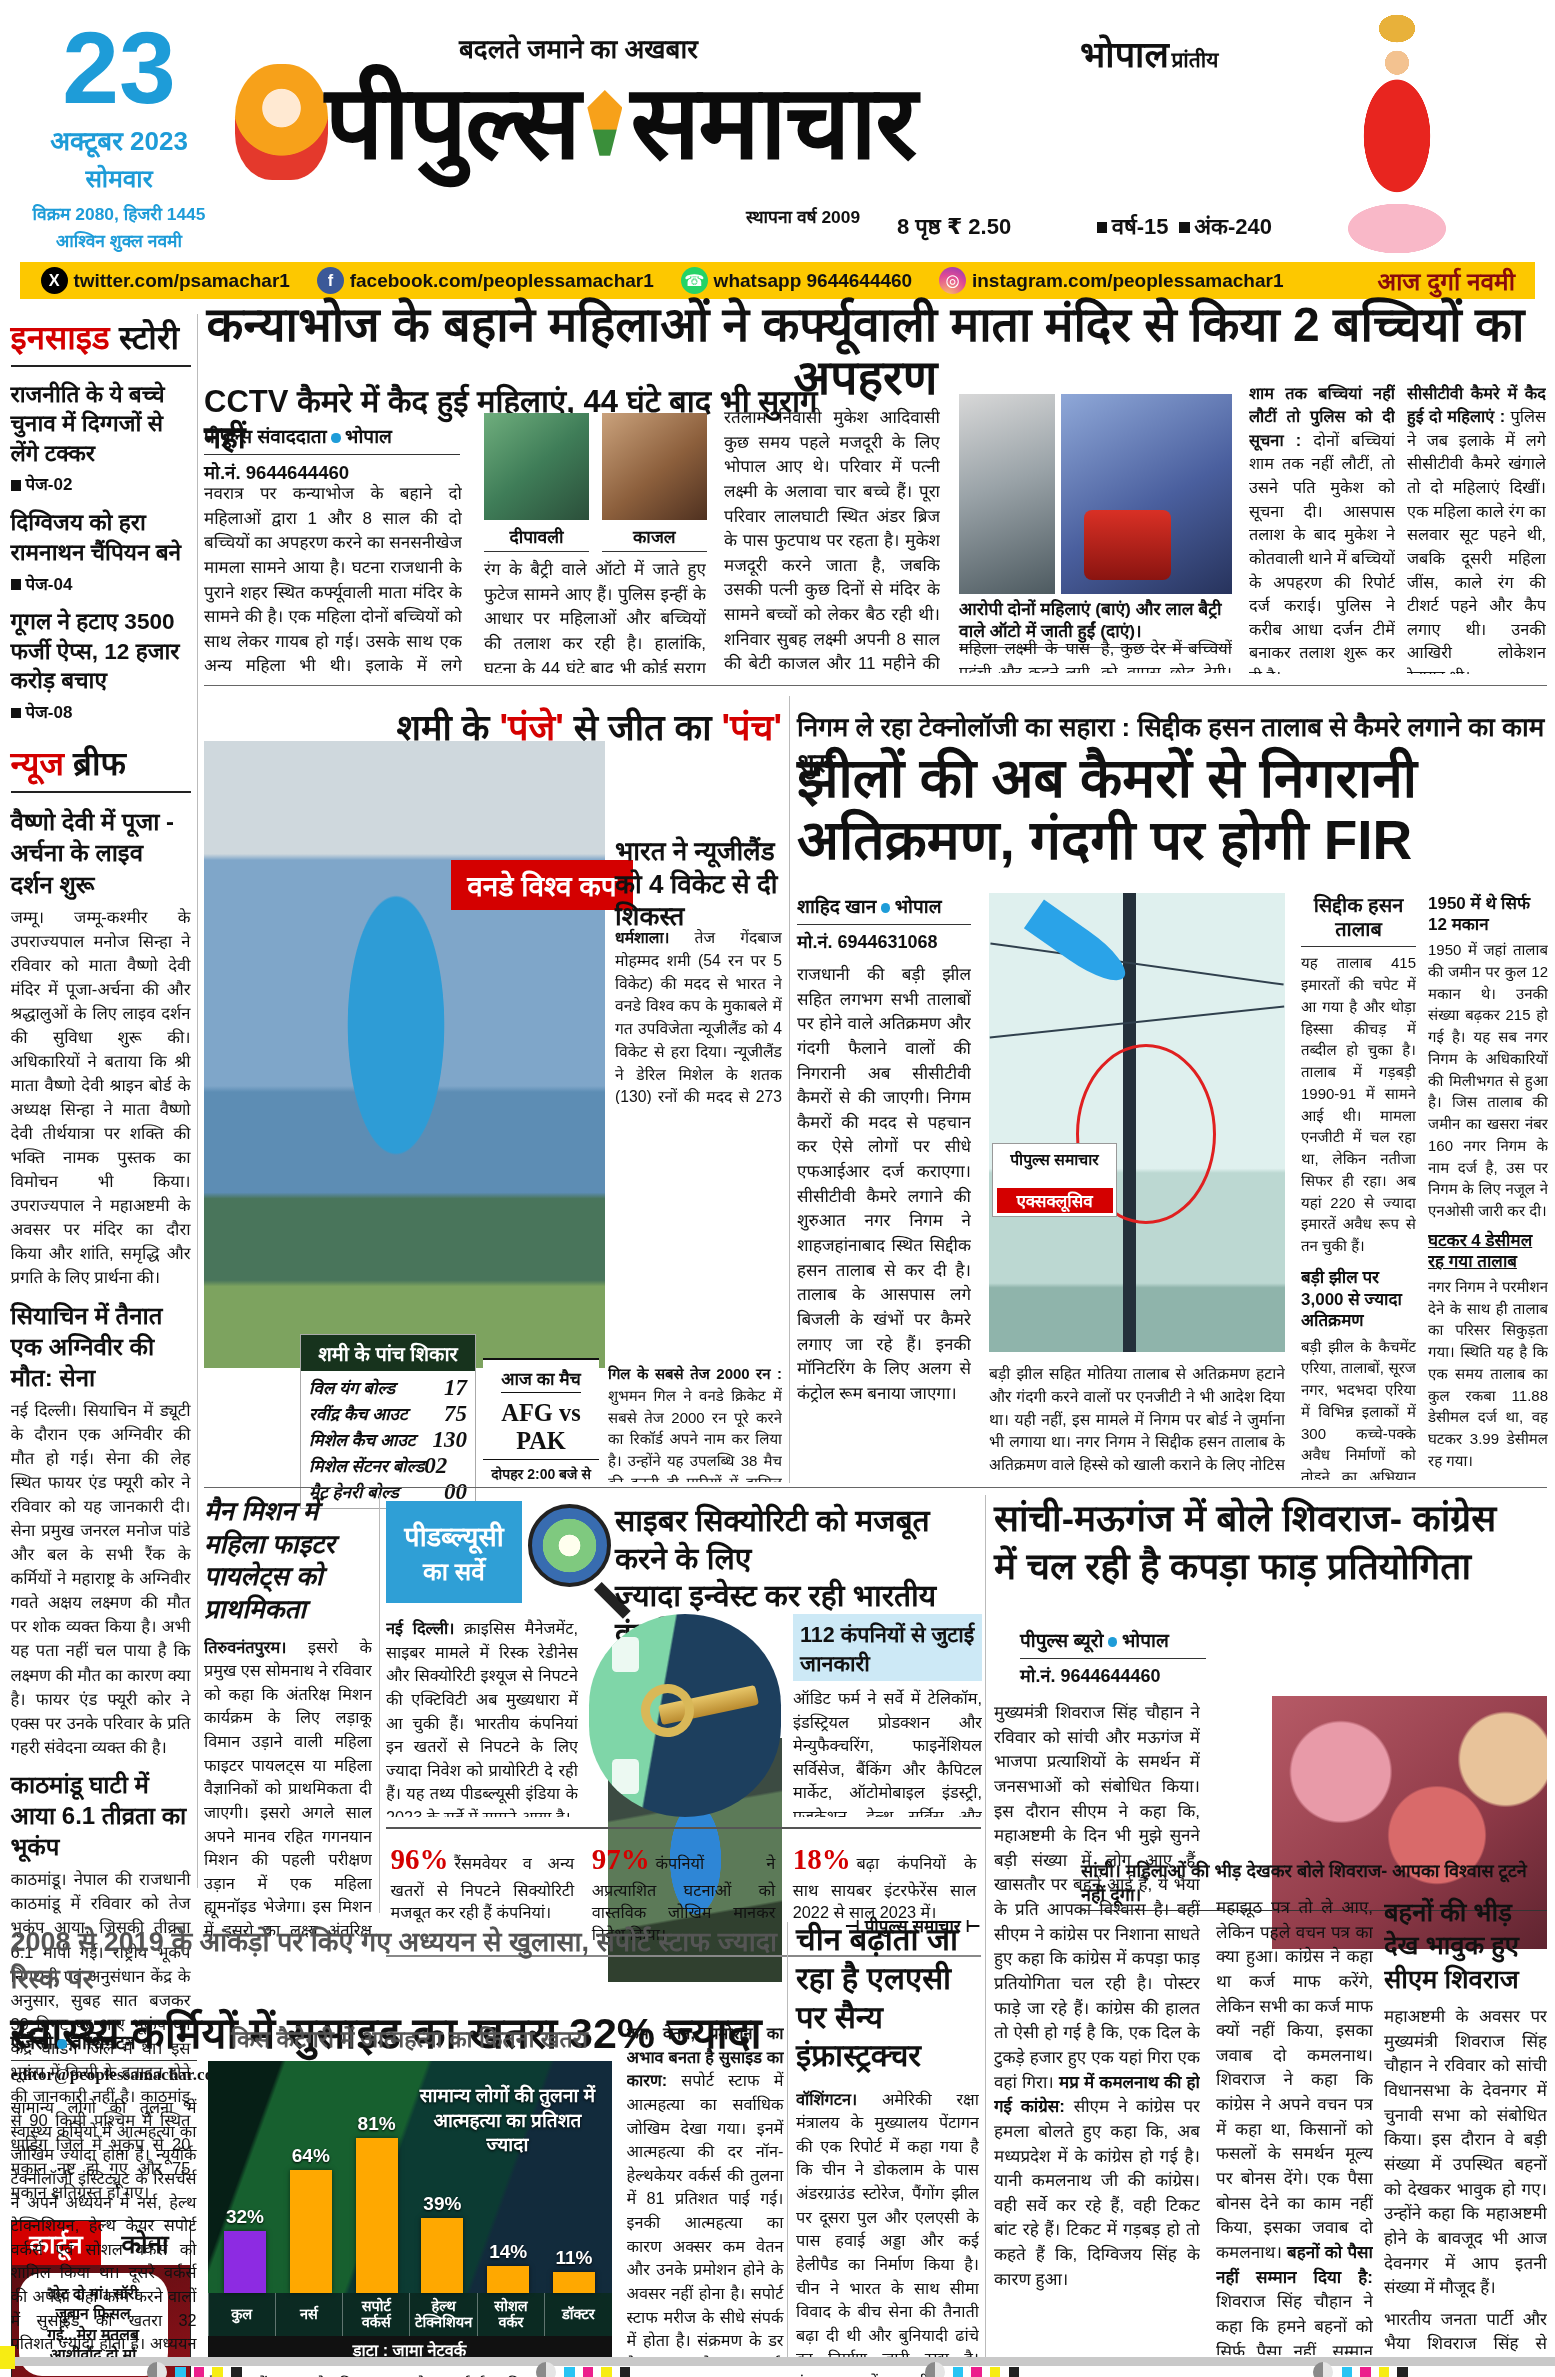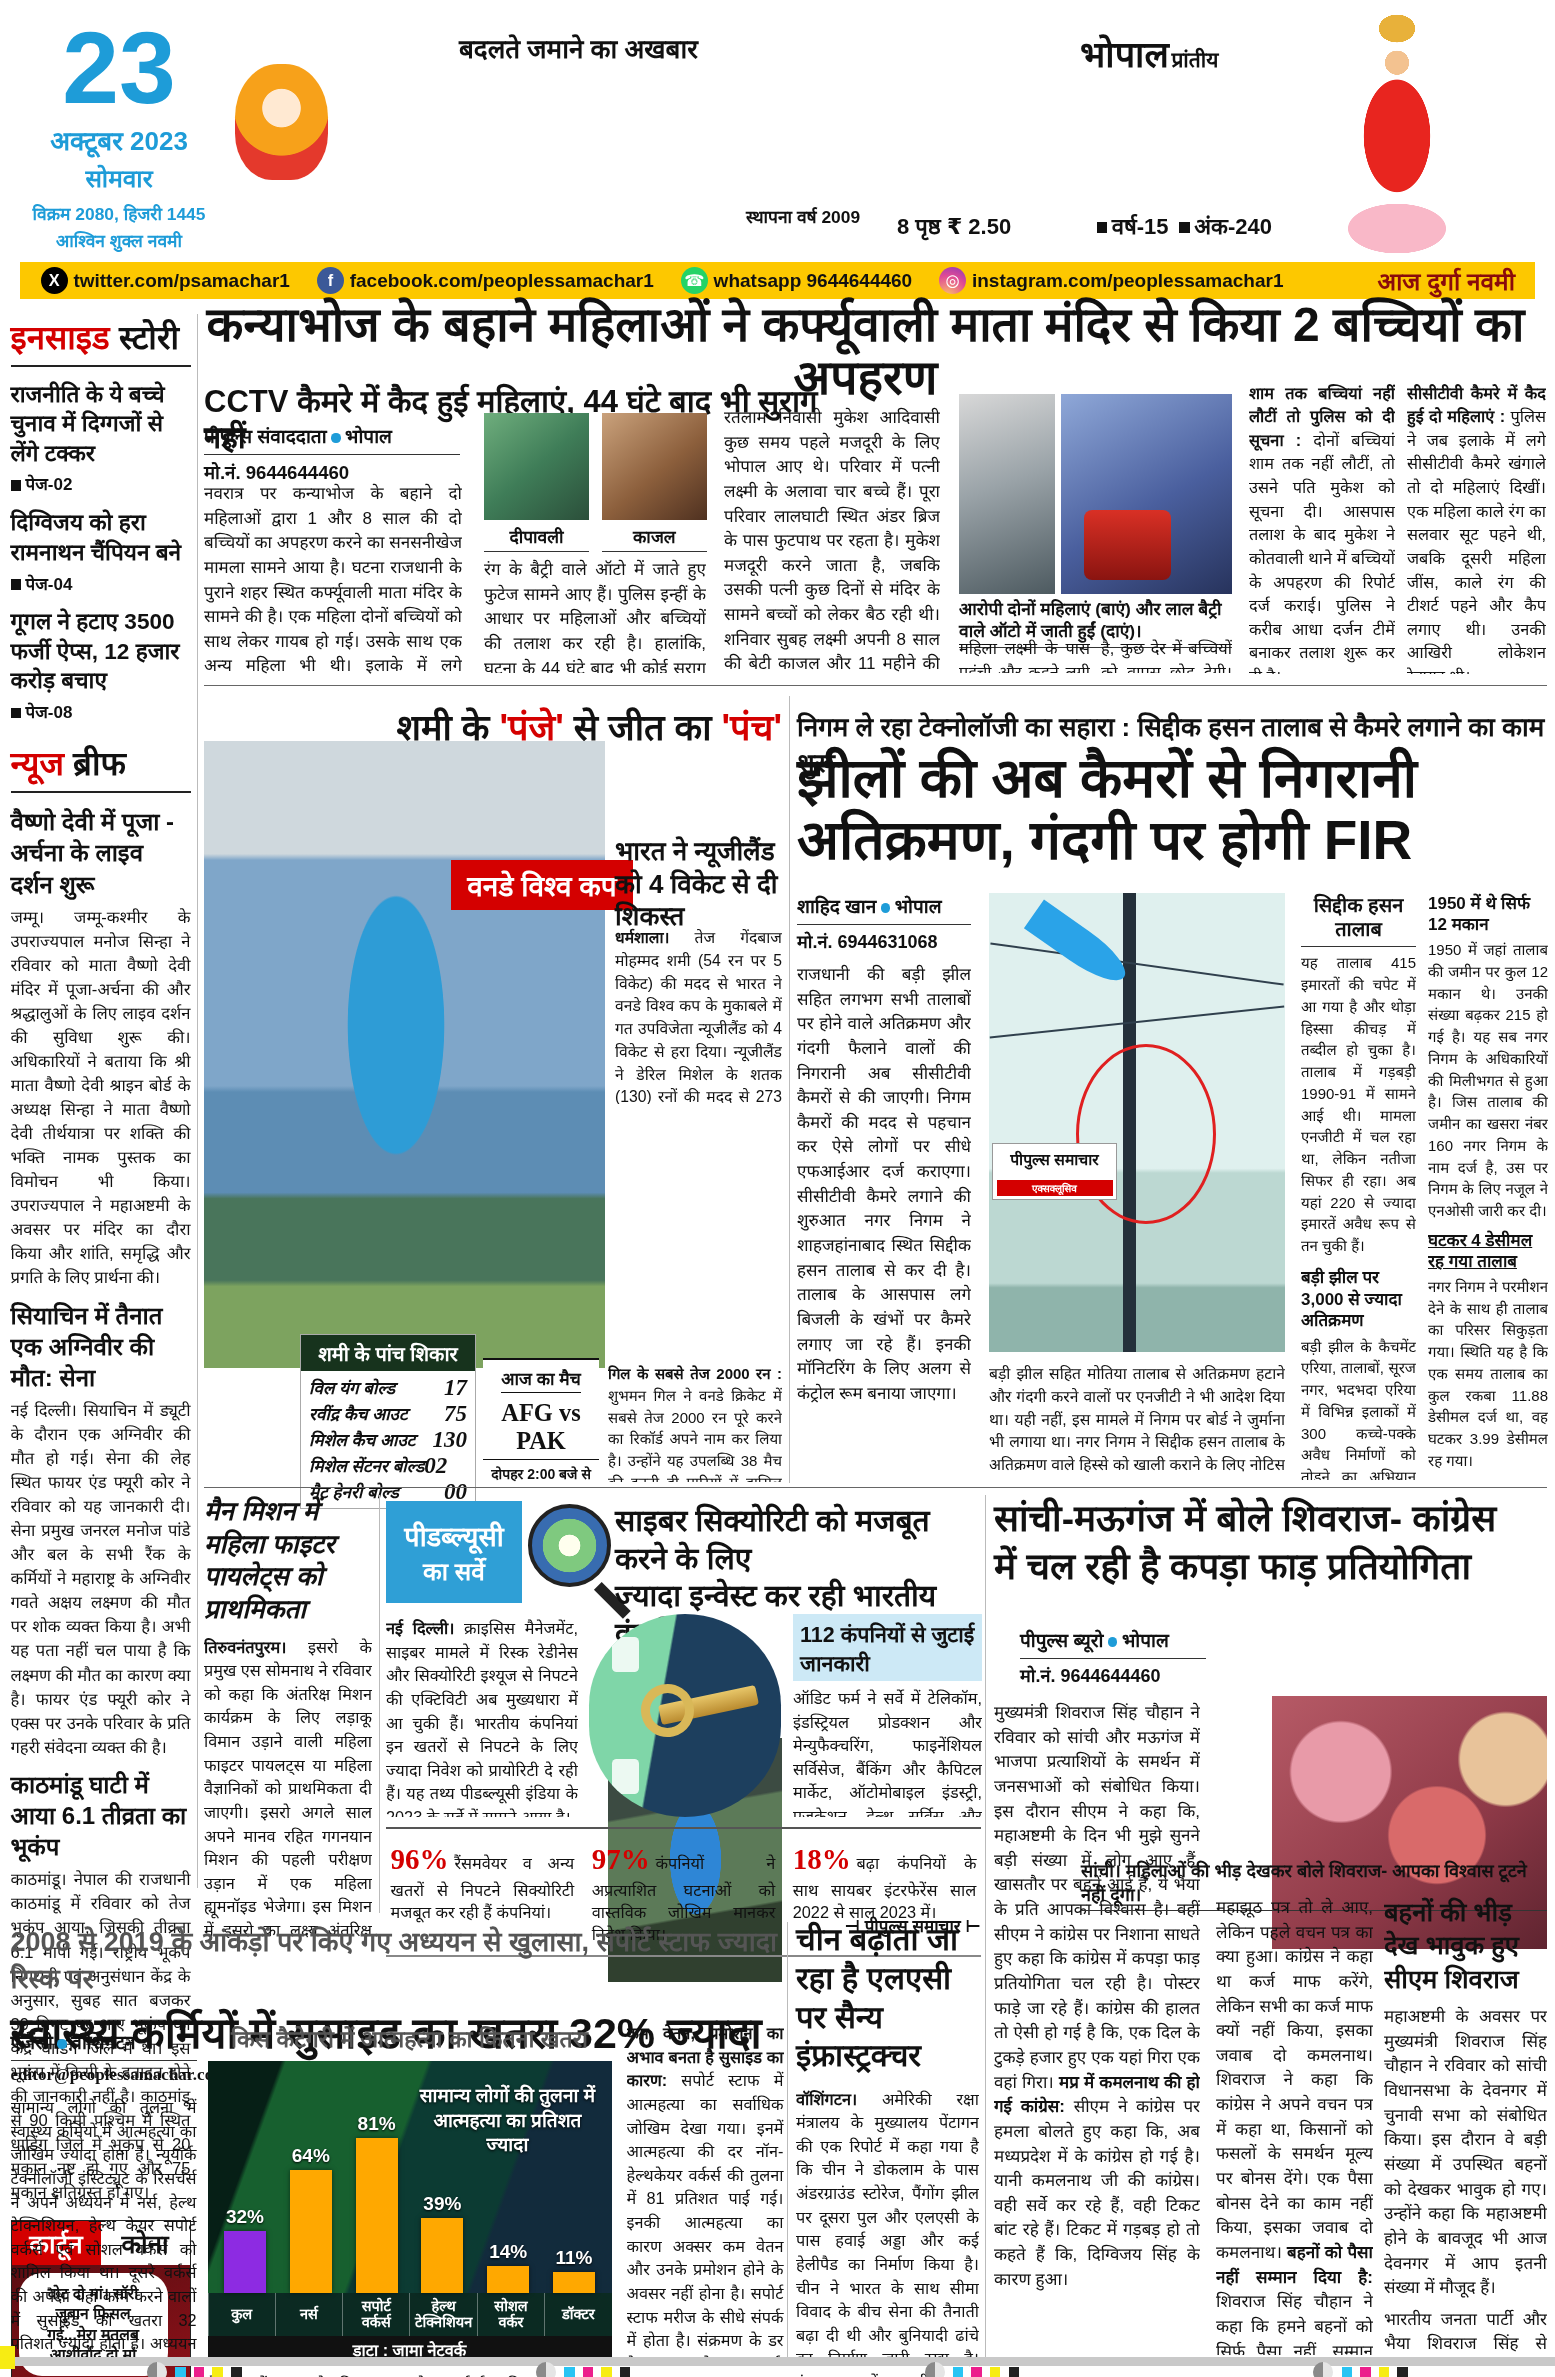--- a/index.html
+++ b/index.html
@@ -55,20 +55,25 @@
 
   <div class="abs" style="left:235px;top:64px;width:93px;height:116px;border-radius:46% 46% 40% 40%;background:radial-gradient(circle at 50% 38%,#ffe9d2 0 22%,#f7a11a 23% 55%,#e4392c 56% 85%,#b31515 86%);"></div>
 
   <div class="abs b" style="left:459px;top:30px;font-size:26px;">बदलते जमाने का अखबार</div>
 
   <div class="abs" style="left:1080px;top:29px;">
     <span class="b" style="font-size:36px;">भोपाल</span>
     <span class="b" style="font-size:21px;">प्रांतीय</span>
   </div>
 
+  <div class="abs" style="left:325px;top:67px;display:flex;align-items:center;">
+    <span class="nameplate">पीपुल्स</span>
+    <span class="abs" style="position:static;display:inline-block;width:35px;height:87px;margin:23px 8.1px 0 8.1px;background:linear-gradient(180deg,#f7a11a 0 45%,#3a8f3a 46% 75%,#fff 76%);clip-path:polygon(50% 100%,0 20%,50% 0,100% 20%);"></span>
+    <span class="nameplate">समाचार</span>
+  </div>
 
   <div class="abs b" style="left:746px;top:204px;font-size:17.4px;">स्थापना वर्ष 2009</div>
   <div class="abs b" style="left:897px;top:210px;font-size:22px;">8 पृष्ठ ₹ 2.50</div>
   <div class="abs b" style="left:1092px;top:210px;font-size:22px;">
     <span class="sq"></span><span>वर्ष-15</span>
     <span class="sq"></span><span>अंक-240</span>
   </div>
 
   <div class="abs" style="left:1301px;top:8.7px;width:192px;height:244px;background:radial-gradient(ellipse 81px 41px at 50% 90%,#f9b8c8 0 60%,rgba(0,0,0,0) 61%),radial-gradient(ellipse 55px 93px at 50% 52%,#e8251f 0 60%,rgba(0,0,0,0) 61%),radial-gradient(circle 20px at 50% 22%,#f3c290 0 60%,rgba(0,0,0,0) 61%),radial-gradient(ellipse 30px 23px at 50% 8%,#e8b13a 0 60%,rgba(0,0,0,0) 61%);"></div>
 
@@ -280,21 +285,21 @@
     <div class="photo abs" style="left:192px;top:197px;width:296px;height:459px;background:linear-gradient(180deg,#dff0ee 0 60%,#bcd8d2 61% 85%,#8fb4ab 86%);">
       <div style="position:absolute;left:134px;top:0;width:12.8px;height:459px;background:#24303a;"></div>
       <div style="position:absolute;left:0;top:70px;width:296px;height:2.3px;background:#30404d;transform:rotate(8deg);"></div>
       <div style="position:absolute;left:0;top:128px;width:296px;height:2.3px;background:#30404d;transform:rotate(-6deg);"></div>
       <div style="position:absolute;left:87px;top:151px;width:134px;height:174px;border:3.5px solid #e02020;border-radius:50%;"></div>
       <div style="position:absolute;left:35px;top:35px;width:110px;height:35px;background:#2aa3e8;border-radius:0 50% 50% 0;transform:rotate(35deg);"></div>
     </div>
 
     <div class="abs exclusive" style="left:195px;top:447px;width:116px;">
       <div class="b" style="font-size:15.7px;">पीपुल्स समाचार</div>
-      <div class="b" style="font-size:10px;background:#d40000;color:#fff;margin-top:10px;padding:1.2px 0;">एक्सक्लूसिव</div>
+      <div class="b" style="font-size:17px;background:#d40000;color:#fff;margin-top:18px;padding:1.2px 0;">एक्सक्लूसिव</div>
     </div>
 
     <div class="abs jt" style="left:192px;top:667px;width:296px;height:116px;font-size:15.7px;">बड़ी झील सहित मोतिया तालाब से अतिक्रमण हटाने और गंदगी करने वालों पर एनजीटी ने भी आदेश दिया था। यही नहीं, इस मामले में निगम पर बोर्ड ने जुर्माना भी लगाया था। नगर निगम ने सिद्दीक हसन तालाब के अतिक्रमण वाले हिस्से को खाली कराने के लिए नोटिस जारी किए थे, लेकिन कार्रवाई आगे नहीं बढ़ी।</div>
 
     <div class="abs" style="left:504px;top:197px;width:115px;height:587px;overflow:hidden;">
       <div class="b ctr" style="font-size:20px;line-height:1.2;border-bottom:1.7px solid #333;padding-bottom:4.6px;">सिद्दीक हसन तालाब</div>
       <div class="jt" style="font-size:15px;margin-top:5.8px;">यह तालाब 415 इमारतों की चपेट में आ गया है और थोड़ा हिस्सा कीचड़ में तब्दील हो चुका है। तालाब में गड़बड़ी 1990-91 में सामने आई थी। मामला एनजीटी में चल रहा था, लेकिन नतीजा सिफर ही रहा। अब यहां 220 से ज्यादा इमारतें अवैध रूप से तन चुकी हैं।</div>
       <div class="b" style="font-size:17px;line-height:1.25;margin-top:10.5px;">बड़ी झील पर 3,000 से ज्यादा अतिक्रमण</div>
       <div class="jt" style="font-size:15px;margin-top:4.6px;">बड़ी झील के कैचमेंट एरिया, तालाबों, सूरज नगर, भदभदा एरिया में विभिन्न इलाकों में 300 कच्चे-पक्के अवैध निर्माणों को तोड़ने का अभियान चलाया गया था। निगम ने अतिक्रमण करने वालों को नोटिस जारी किए थे, लेकिन स्थायी कार्रवाई के बजाय कुछ समय बाद अभियान रोक दिया।</div>
     </div>

